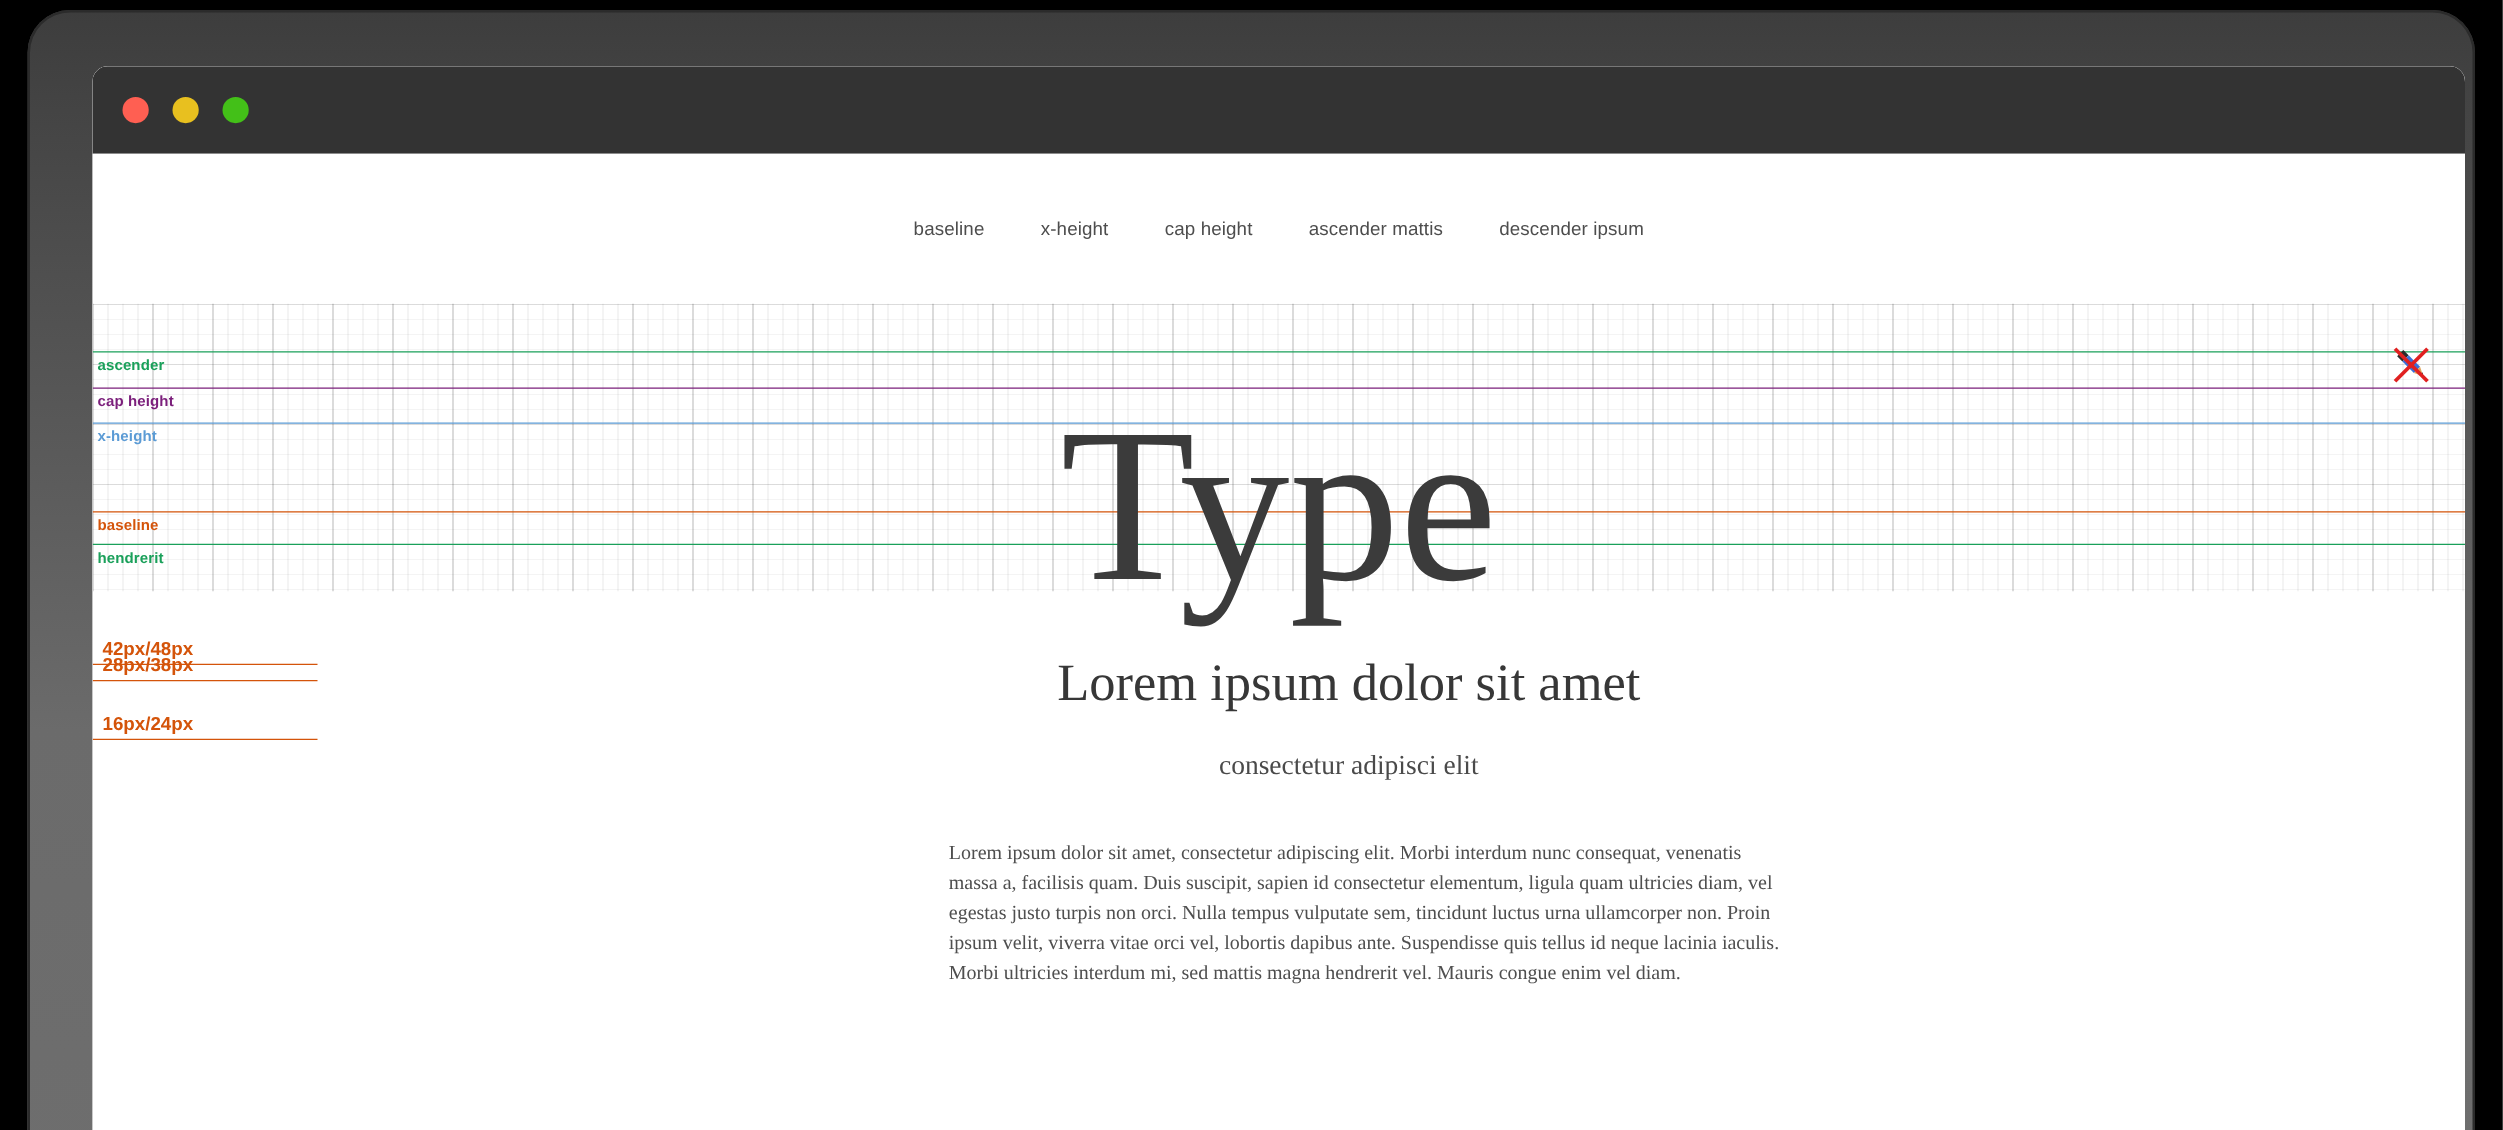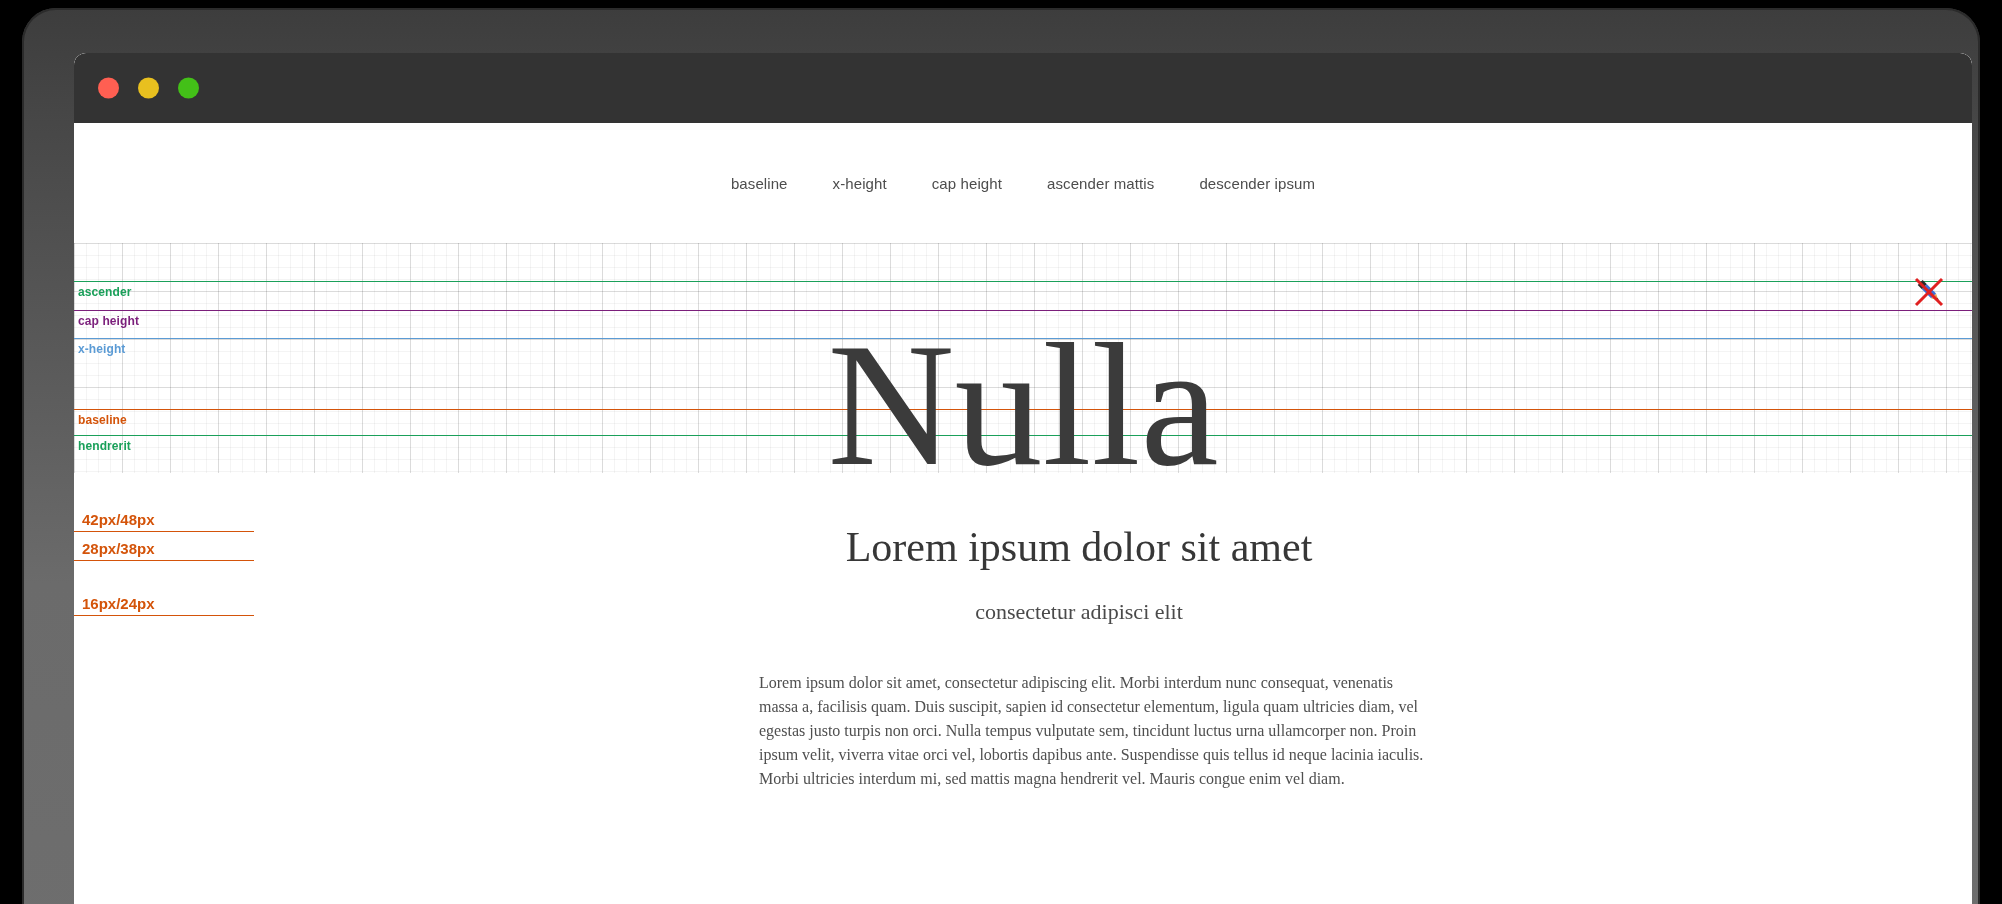--- a/index.html
+++ b/index.html
@@ -235,46 +235,46 @@
         <div class="guide-line" style="top:95px;  background:#5b9bd5;"></div>
         <div class="guide-line" style="top:166px; background:#d4540a;"></div>
         <div class="guide-line" style="top:192px; background:#1aa05a;"></div>
 
         <span class="guide-label" style="top:42px;  color:#1aa05a;">ascender</span>
         <span class="guide-label" style="top:71px;  color:#7b1f7b;">cap height</span>
         <span class="guide-label" style="top:99px;  color:#5b9bd5;">x-height</span>
         <span class="guide-label" style="top:170px; color:#d4540a;">baseline</span>
         <span class="guide-label" style="top:196px; color:#1aa05a;">hendrerit</span>
 
-        <div id="specimen-word">Nulla</div>
+        <div id="specimen-word">Type</div>
 
         <div id="no-edit-icon">
           <svg width="34" height="34" viewBox="0 0 34 34" xmlns="http://www.w3.org/2000/svg">
             <g transform="rotate(-45 17 17)">
               <rect x="14" y="4" width="7" height="6" fill="#2b2b2b"></rect>
               <rect x="14" y="10" width="7" height="13" fill="#3a6fd8"></rect>
               <polygon points="14,23 21,23 17.5,30" fill="#e0a45c"></polygon>
               <polygon points="15.8,27.5 19.2,27.5 17.5,30" fill="#1f1f1f"></polygon>
             </g>
             <line x1="4" y1="4" x2="30" y2="30" stroke="#e02020" stroke-width="3"></line>
             <line x1="30" y1="4" x2="4" y2="30" stroke="#e02020" stroke-width="3"></line>
           </svg>
         </div>
       </div>
 
 
       <div class="size-ruler" style="top:340px;margin-top:48px;">
         <span class="size-label">42px/48px</span>
         <div class="rule"></div>
       </div>
-      <div class="size-ruler" style="top:401px;margin-top:16px;">
+      <div class="size-ruler" style="top:401px;">
         <span class="size-label">28px/38px</span>
         <div class="rule"></div>
       </div>
-      <div class="size-ruler" style="top:472px;">
+      <div class="size-ruler" style="top:448px;">
         <span class="size-label">16px/24px</span>
         <div class="rule"></div>
       </div>
 
       <div id="type-samples">
         <div id="sample-h1">Lorem ipsum dolor sit amet</div>
         <div id="sample-h2">consectetur adipisci elit</div>
         <div id="sample-body">Lorem ipsum dolor sit amet, consectetur adipiscing elit. Morbi interdum nunc consequat, venenatis massa a, facilisis quam. Duis suscipit, sapien id consectetur elementum, ligula quam ultricies diam, vel egestas justo turpis non orci. Nulla tempus vulputate sem, tincidunt luctus urna ullamcorper non. Proin ipsum velit, viverra vitae orci vel, lobortis dapibus ante. Suspendisse quis tellus id neque lacinia iaculis. Morbi ultricies interdum mi, sed mattis magna hendrerit vel. Mauris congue enim vel diam.</div>
       </div>
 

